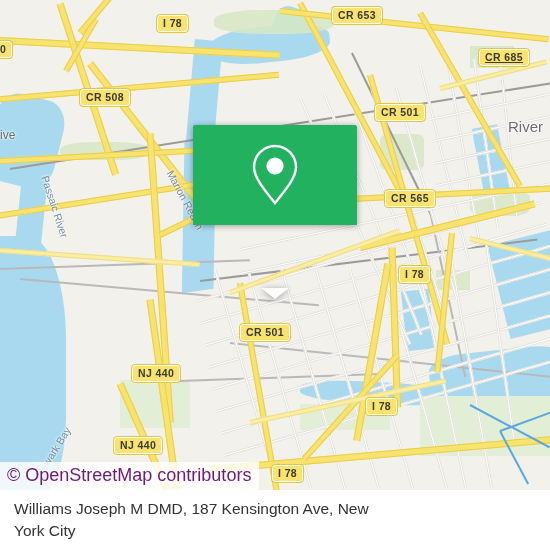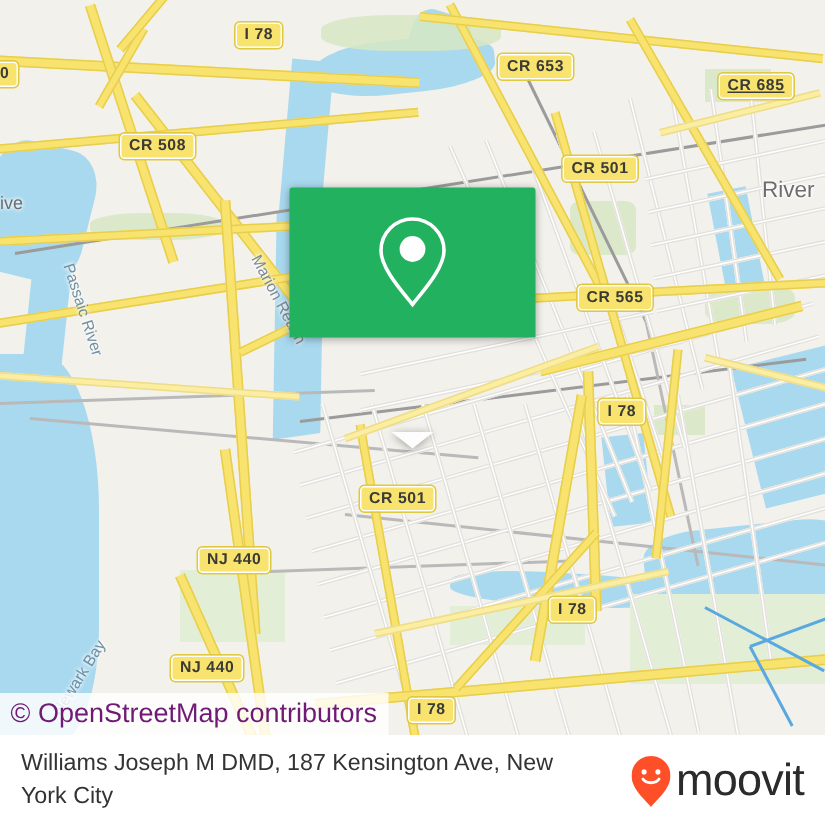--- a/index.html
+++ b/index.html
@@ -164,21 +164,21 @@
 
     <div class="rotlbl rotlblw" style="left:45px;top:170px;transform:rotate(72deg);">Passaic River</div>
     <div class="rotlbl rotlblw" style="left:38px;top:470px;transform:rotate(-58deg);">Newark Bay</div>
     <div class="rotlbl" style="left:170px;top:165px;transform:rotate(62deg);">Marion Reach</div>
 
     <div class="placelbl" style="left:508px;top:118px;">River</div>
     <div class="rotlbl" style="left:0px;top:128px;color:#6d6d6d;font-size:12px;">ive</div>
 
     <div class="shield" style="left:-6px;top:41px;">0</div>
     <div class="shield" style="left:157px;top:15px;">I 78</div>
-    <div class="shield" style="left:332px;top:36px;">CR 653</div>
+    <div class="shield" style="left:332px;top:7px;">CR 653</div>
     <div class="shield" style="left:479px;top:49px;text-decoration:underline;">CR 685</div>
     <div class="shield" style="left:80px;top:89px;">CR 508</div>
     <div class="shield" style="left:375px;top:104px;">CR 501</div>
     <div class="shield" style="left:385px;top:190px;">CR 565</div>
     <div class="shield" style="left:399px;top:266px;">I 78</div>
     <div class="shield" style="left:240px;top:324px;">CR 501</div>
     <div class="shield" style="left:132px;top:365px;">NJ 440</div>
     <div class="shield" style="left:366px;top:398px;">I 78</div>
     <div class="shield" style="left:114px;top:437px;">NJ 440</div>
     <div class="shield" style="left:272px;top:465px;">I 78</div>
@@ -191,24 +191,15 @@
       <svg width="54" height="66" viewBox="0 0 54 66">
         <path d="M27 4 C15.4 4 6 13.4 6 25 C6 37 20 52 27 61 C34 52 48 37 48 25 C48 13.4 38.6 4 27 4 Z" fill="none" stroke="#ffffff" stroke-width="2.4"></path>
         <circle cx="27" cy="24" r="8.6" fill="#ffffff"></circle>
       </svg>
     </div>
     <div id="card-tail"></div>
   </div>
 
   <div id="footer">
     <div id="footer-text">Williams Joseph M DMD, 187 Kensington Ave, New York City</div>
-    <div id="logo">
-      <svg width="26" height="34" viewBox="0 0 26 34">
-        <path d="M13 0 C5.8 0 0 5.8 0 13 C0 22 9 29 13 34 C17 29 26 22 26 13 C26 5.8 20.2 0 13 0 Z" fill="#ff4f28"></path>
-        <circle cx="8.4" cy="10.6" r="1.7" fill="#ffffff"></circle>
-        <circle cx="17.6" cy="10.6" r="1.7" fill="#ffffff"></circle>
-        <path d="M7.6 15.4 C9.6 18.6 16.4 18.6 18.4 15.4" fill="none" stroke="#ffffff" stroke-width="1.9" stroke-linecap="round"></path>
-      </svg>
-      <span id="logo-word">moovit</span>
-    </div>
   </div>
 
 </div>
 
 </body></html>

